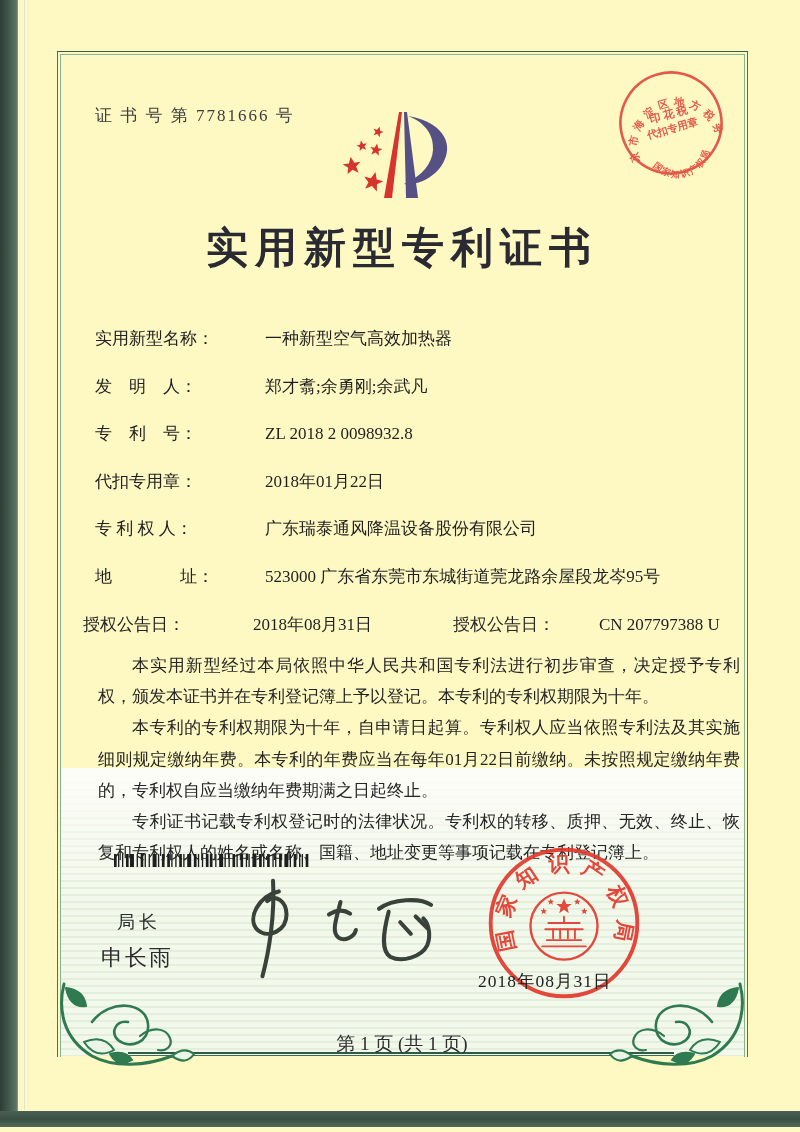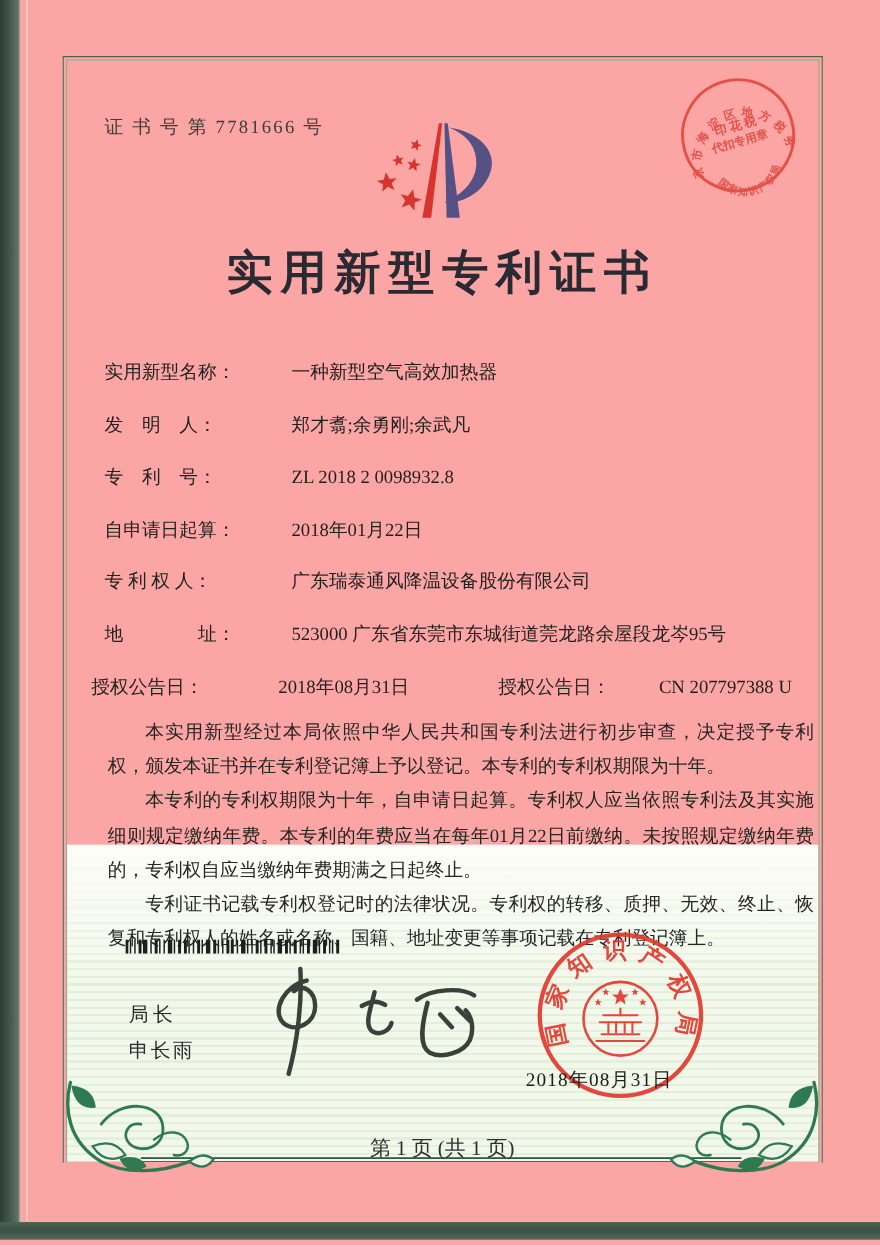--- a/index.html
+++ b/index.html
@@ -1,16 +1,16 @@
 <!DOCTYPE html>
 <html><head>
 <meta charset="utf-8">
 <style>
   html,body{margin:0;padding:0;background:#ffffff;}
-  .page{position:relative;width:800px;height:1132px;background:#fca5a5;overflow:hidden;
+  .page{position:relative;width:800px;height:1132px;background:#fef9c3;overflow:hidden;
         font-family:"Liberation Serif","DejaVu Serif",serif;color:#262626;}
   
   .scan-left{position:absolute;left:0;top:0;width:18px;height:1118px;
              background:linear-gradient(90deg,#2c3d34 0,#455c4f 55%,#5d7365 90%,#8a9a8e 100%);}
   .scan-bottom{position:absolute;left:0;top:1111px;width:800px;height:16px;
                background:linear-gradient(180deg,#4a6053 0,#3a5044 50%,#53685a 100%);}
   .page-edge{position:absolute;left:24px;top:0;width:1px;height:1110px;background:#e3e3d9;}
   
   .frame{position:absolute;left:57px;top:51px;width:689px;height:1005px;
          border-left:1.5px solid #47745a;border-right:1.5px solid #47745a;border-top:1.5px solid #3c5c49;}
@@ -30,21 +30,21 @@
   .field-label{display:inline-block;min-width:126px;color:#222;}
   .field-value{color:#1f1f1f;margin-left:44px;}
   .grant-row{position:absolute;left:83px;top:613px;width:648px;font-size:17px;}
   .grant-no{position:absolute;left:370px;top:0;}
   .paragraphs{position:absolute;left:98px;top:650px;width:642px;font-size:17px;line-height:31.2px;
               text-align:justify;color:#252525;}
   .paragraphs p{margin:0;text-indent:2em;}
   .barcode{position:absolute;left:114px;top:854px;}
   .director-title{position:absolute;left:117px;top:910px;font-size:18px;letter-spacing:4px;color:#2c2c2c;
                   font-family:Liberation Sans, sans-serif;}
-  .director-name{position:absolute;left:117px;top:943px;font-size:18px;letter-spacing:2px;color:#2c2c2c;
+  .director-name{position:absolute;left:101px;top:943px;font-size:22px;letter-spacing:2px;color:#2c2c2c;
                  font-family:Liberation Sans, sans-serif;}
   .signature{position:absolute;left:235px;top:876px;}
   .seal{position:absolute;left:486px;top:845px;opacity:.92;}
   .seal-date{position:absolute;left:478px;top:969px;font-size:17.5px;letter-spacing:1px;color:#1d1d1d;z-index:5;}
   .footer{position:absolute;left:58px;top:1031px;width:688px;text-align:center;font-size:19px;color:#2e2e2e;}
   .tax-stamp{position:absolute;left:612px;top:64px;transform:rotate(-16deg);opacity:.88;}
   .logo{position:absolute;left:340px;top:104px;}
   .ornament{position:absolute;}
   .orn-left{left:54px;top:980px;}
   .orn-right{left:598px;top:980px;transform:scaleX(-1);}
@@ -127,21 +127,21 @@
     <div class="field-row">
       <span class="field-label">实用新型名称：</span><span class="field-value">一种新型空气高效加热器</span>
     </div>
     <div class="field-row">
       <span class="field-label">发　明　人：</span><span class="field-value">郑才翥;余勇刚;余武凡</span>
     </div>
     <div class="field-row">
       <span class="field-label">专　利　号：</span><span class="field-value">ZL 2018 2 0098932.8</span>
     </div>
     <div class="field-row">
-      <span class="field-label">自申请日起算：</span><span class="field-value">2018年01月22日</span>
+      <span class="field-label">代扣专用章：</span><span class="field-value">2018年01月22日</span>
     </div>
     <div class="field-row">
       <span class="field-label">专 利 权 人：</span><span class="field-value">广东瑞泰通风降温设备股份有限公司</span>
     </div>
     <div class="field-row">
       <span class="field-label">地　　　　址：</span><span class="field-value">523000 广东省东莞市东城街道莞龙路余屋段龙岑95号</span>
     </div>
   </div>
 
   <div class="grant-row">

